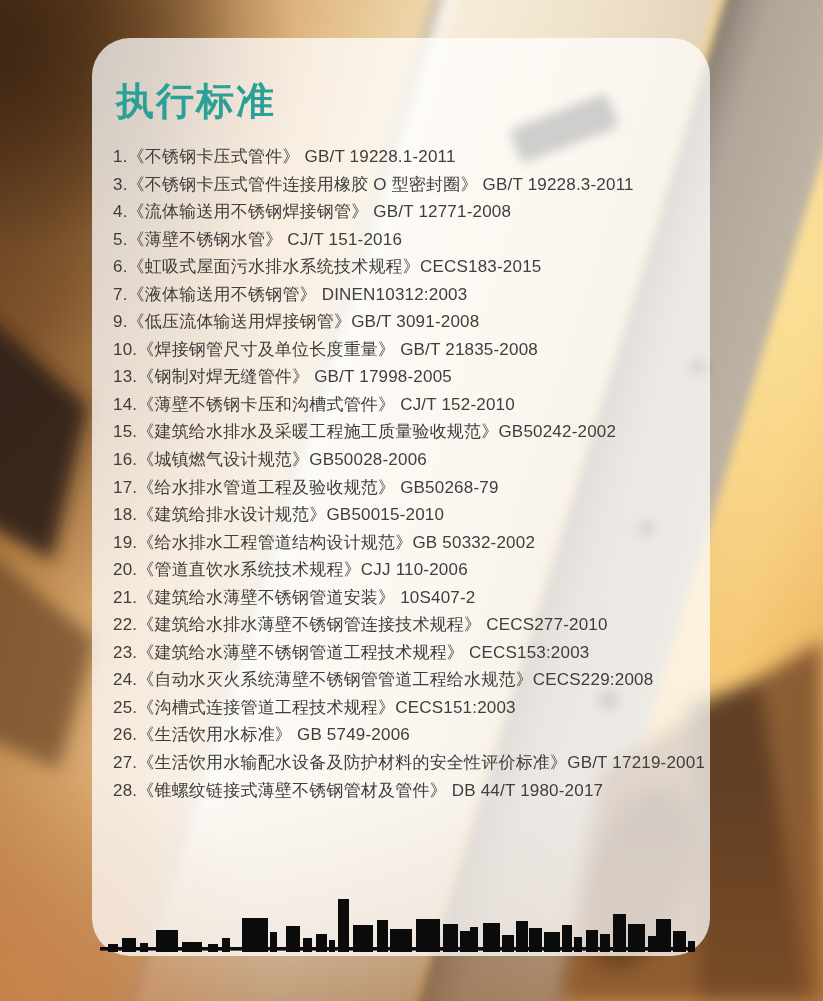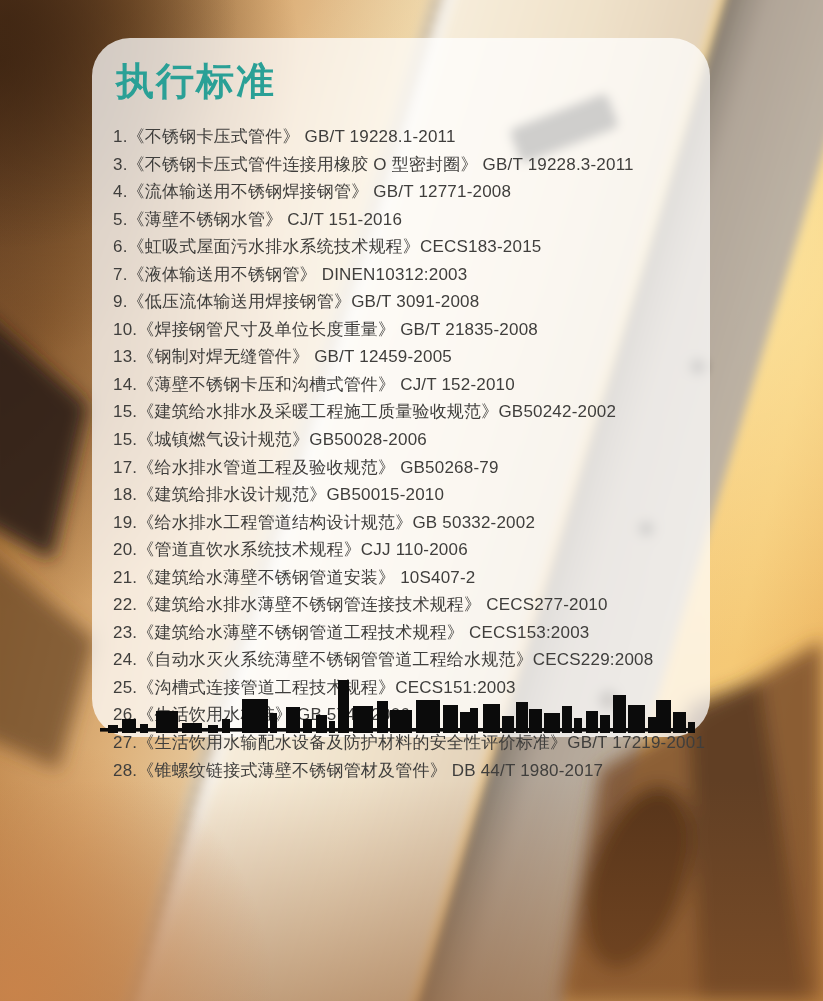--- a/index.html
+++ b/index.html
@@ -15,26 +15,26 @@
   .bg-layer{position:absolute;inset:0;z-index:0;}
   .bg-svg{position:absolute;top:0;left:0;}
   .corner-fix{position:absolute;inset:0;pointer-events:none;
     background:
       radial-gradient(circle at 2% 99%, rgba(201,131,74,0.95) 0%, rgba(201,131,74,0) 20%),
       radial-gradient(circle at 1% 2%, rgba(62,37,18,0.8) 0%, rgba(62,37,18,0) 18%),
       linear-gradient(to bottom, rgba(0,0,0,0) 78%, rgba(146,89,42,0.5) 100%);
   }
   .card{
     position:absolute;z-index:1;
-    left:92px;top:38px;width:618px;height:699px;
+    left:92px;top:38px;width:618px;height:918px;
     background:rgba(255,255,255,0.74);
     border-radius:38px;
     -webkit-backdrop-filter:blur(2px);backdrop-filter:blur(2px);
     box-sizing:border-box;
-    padding:22px 20px 0 21px;
+    padding:42px 20px 0 21px;
   }
   .page-title{
     margin:0 0 0 3px;
     font-size:38px;line-height:42px;font-weight:800;letter-spacing:2px;
     color:#2aa096;
   }
   .std-list{
     list-style:none;margin:21px 0 0 0;padding:0;
   }
   .std-item{
@@ -107,24 +107,24 @@
 
   <ul class="std-list">
       <li class="std-item">1.《不锈钢卡压式管件》 GB/T 19228.1-2011</li>
       <li class="std-item">3.《不锈钢卡压式管件连接用橡胶 O 型密封圈》 GB/T 19228.3-2011</li>
       <li class="std-item">4.《流体输送用不锈钢焊接钢管》 GB/T 12771-2008</li>
       <li class="std-item">5.《薄壁不锈钢水管》 CJ/T 151-2016</li>
       <li class="std-item">6.《虹吸式屋面污水排水系统技术规程》CECS183-2015</li>
       <li class="std-item">7.《液体输送用不锈钢管》 DINEN10312:2003</li>
       <li class="std-item">9.《低压流体输送用焊接钢管》GB/T 3091-2008</li>
       <li class="std-item">10.《焊接钢管尺寸及单位长度重量》 GB/T 21835-2008</li>
-      <li class="std-item">13.《钢制对焊无缝管件》 GB/T 12459-2005</li>
+      <li class="std-item">13.《钢制对焊无缝管件》 GB/T 17998-2005</li>
       <li class="std-item">14.《薄壁不锈钢卡压和沟槽式管件》 CJ/T 152-2010</li>
       <li class="std-item">15.《建筑给水排水及采暖工程施工质量验收规范》GB50242-2002</li>
-      <li class="std-item">15.《城镇燃气设计规范》GB50028-2006</li>
+      <li class="std-item">16.《城镇燃气设计规范》GB50028-2006</li>
       <li class="std-item">17.《给水排水管道工程及验收规范》 GB50268-79</li>
       <li class="std-item">18.《建筑给排水设计规范》GB50015-2010</li>
       <li class="std-item">19.《给水排水工程管道结构设计规范》GB 50332-2002</li>
       <li class="std-item">20.《管道直饮水系统技术规程》CJJ 110-2006</li>
       <li class="std-item">21.《建筑给水薄壁不锈钢管道安装》 10S407-2</li>
       <li class="std-item">22.《建筑给水排水薄壁不锈钢管连接技术规程》 CECS277-2010</li>
       <li class="std-item">23.《建筑给水薄壁不锈钢管道工程技术规程》 CECS153:2003</li>
       <li class="std-item">24.《自动水灭火系统薄壁不锈钢管管道工程给水规范》CECS229:2008</li>
       <li class="std-item">25.《沟槽式连接管道工程技术规程》CECS151:2003</li>
       <li class="std-item">26.《生活饮用水标准》 GB 5749-2006</li>

